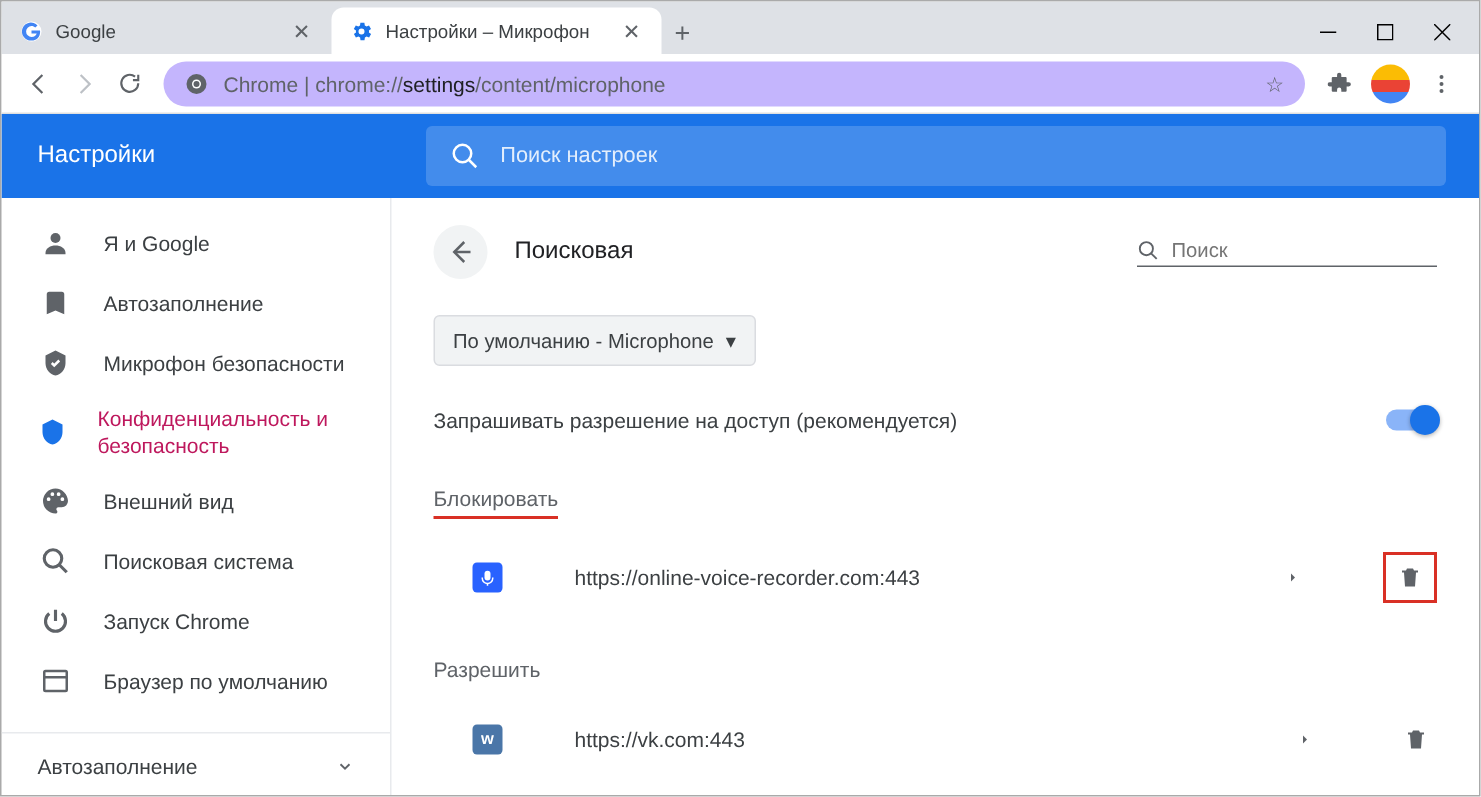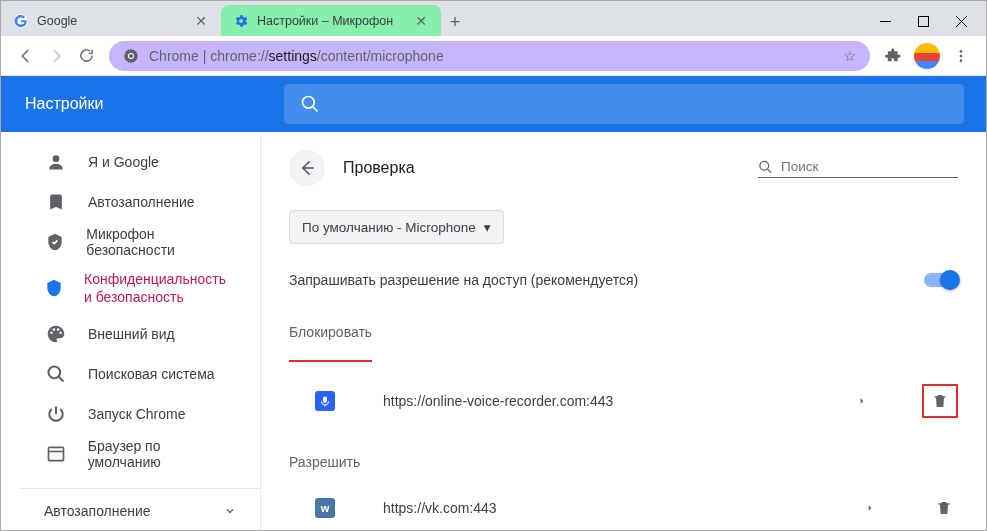--- a/index.html
+++ b/index.html
@@ -2,21 +2,21 @@
 <html><head>
 <meta charset="utf-8">
 <style>
   * { box-sizing: border-box; margin: 0; padding: 0; font-family: 'Segoe UI', Arial, sans-serif; }
   body { width: 987px; height: 531px; background: #fff; border: 1px solid #aaa; overflow: hidden; position: relative; }
 
   
   .titlebar { height: 35px; background: #dee1e6; display: flex; align-items: flex-end; }
   .tab { height: 31px; display: flex; align-items: center; padding: 0 12px; font-size: 12.5px; color: #3c4043; position: relative; margin-top: 4px; }
   .tab.inactive { background: #dee1e6; width: 220px; border-radius: 8px 8px 0 0; }
-  .tab.active { background: #86efac; width: 220px; border-radius: 8px 8px 0 0; }
+  .tab.active { background: #ffffff; width: 220px; border-radius: 8px 8px 0 0; }
   .tab-favicon { width: 16px; height: 16px; margin-right: 8px; display: flex; align-items: center; justify-content: center; }
   .tab-title { flex: 1; overflow: hidden; white-space: nowrap; text-overflow: ellipsis; }
   .tab-close { width: 16px; height: 16px; display: flex; align-items: center; justify-content: center; color: #5f6368; font-size: 14px; cursor: pointer; }
   .newtab { width: 28px; height: 28px; display: flex; align-items: center; justify-content: center; color: #5f6368; font-size: 18px; cursor: pointer; }
   .wincontrols { margin-left: auto; display: flex; align-items: center; height: 30px; padding-right: 6px; }
   .winbtn { width: 38px; height: 28px; display: flex; align-items: center; justify-content: center; color: #000; font-size: 13px; cursor: pointer; }
 
   
   .toolbar { height: 40px; background: #fff; display: flex; align-items: center; padding: 0 10px; border-bottom: 1px solid #e0e0e0; }
   .tbtn { width: 30px; height: 30px; display: flex; align-items: center; justify-content: center; color: #5f6368; cursor: pointer; border-radius: 50%; }
@@ -31,21 +31,21 @@
   
   .settings-hdr { height: 56px; background: #1a73e8; display: flex; align-items: center; color: #fff; }
   .settings-title { width: 260px; padding-left: 24px; font-size: 16px; font-weight: 500; }
   .search-wrap { flex: 1; display: flex; justify-content: center; }
   .search-hdr { width: 680px; height: 40px; background: rgba(255,255,255,0.18); border-radius: 4px; display: flex; align-items: center; padding: 0 16px; }
   .search-hdr input { background: transparent; border: none; outline: none; color: #fff; font-size: 14.5px; flex: 1; margin-left: 14px; }
   .search-hdr input::placeholder { color: rgba(255,255,255,0.85); }
 
   
   .body { display: flex; height: calc(531px - 35px - 40px - 56px); }
-  .sidebar { width: 260px; padding-top: 10px; border-right: 1px solid #e8eaed; overflow: hidden; display: flex; flex-direction: column; padding-left: 19px; }
+  .sidebar { width: 260px; padding-top: 10px; border-right: 1px solid #e8eaed; overflow: hidden; display: flex; flex-direction: column; }
   .sidebar-list { flex: 1; }
   .sidebar-item { display: flex; align-items: center; height: 40px; padding: 0 24px; font-size: 14px; color: #3c4043; cursor: pointer; }
   .sidebar-item.selected { color: #be185d; }
   .sidebar-item.multiline { height: 52px; }
   .sidebar-icon { width: 24px; margin-right: 20px; text-align: center; color: #5f6368; font-size: 18px; display: flex; align-items: center; justify-content: center; }
   .sidebar-item.selected .sidebar-icon { color: #1a73e8; }
   .sidebar-bottom { border-top: 1px solid #e8eaed; height: 44px; display: flex; align-items: center; padding: 0 24px; font-size: 14px; color: #3c4043; cursor: pointer; justify-content: space-between; }
 
   
   .content { flex: 1; padding: 18px 28px; }
@@ -56,21 +56,21 @@
   .mini-search { display: flex; align-items: center; border-bottom: 1px solid #5f6368; padding-bottom: 2px; width: 200px; }
   .mini-search input { border: none; outline: none; font-size: 13.5px; margin-left: 8px; flex: 1; }
 
   .dd { display: inline-flex; align-items: center; background: #f1f3f4; border-radius: 4px; padding: 8px 12px; font-size: 13.5px; color: #3c4043; cursor: pointer; border: 1px solid #dadce0; }
 
   .setting-row { display: flex; align-items: center; justify-content: space-between; margin-top: 28px; font-size: 14px; color: #3c4043; }
   .toggle { width: 34px; height: 14px; background: #8ab4f8; border-radius: 7px; position: relative; }
   .toggle::after { content: ''; position: absolute; right: -2px; top: -3px; width: 20px; height: 20px; background: #1a73e8; border-radius: 50%; box-shadow: 0 1px 3px rgba(0,0,0,0.3); }
 
   .section-label { margin-top: 36px; font-size: 14px; color: #5f6368; display: inline-block; }
-  .underline-red { border-bottom: 2px solid #d93025; padding-bottom: 20px; }
+  .underline-red { border-bottom: 2px solid #d93025; padding-bottom: 4px; }
 
   .site-row { margin-top: 18px; display: flex; align-items: center; padding: 4px 0; }
   .site-row.indent { padding-left: 26px; gap: 28px; }
   .site-icon { width: 20px; height: 20px; margin-right: 20px; border-radius: 3px; display: flex; align-items: center; justify-content: center; font-size: 13px; }
   .site-icon.ovr { background: linear-gradient(#2962ff, #2962ff); }
   .site-icon.vk { background: #4a76a8; color: #fff; font-weight: bold; font-size: 11px; }
   .site-url { flex: 1; font-size: 14px; color: #3c4043; }
   .site-arrow { color: #5f6368; padding: 0 28px; cursor: pointer; }
   .site-trash { color: #5f6368; cursor: pointer; padding: 6px; }
   .trash-highlight { border: 2px solid #d93025; padding: 6px 8px; }
@@ -167,20 +167,21 @@
 </div>
 
 <div class="settings-hdr">
   <div class="settings-title">Настройки</div>
   <div class="search-wrap">
     <div class="search-hdr">
       <svg width="20" height="20" viewBox="0 0 24 24" fill="none" stroke="#fff" stroke-width="2">
           <circle cx="10" cy="10" r="7"></circle>
           <line x1="21" y1="21" x2="15" y2="15"></line>
         </svg>
+      <input placeholder="Поиск настроек" style="">
     </div>
   </div>
 </div>
 
 <div class="body">
 
   <div class="sidebar">
     <div class="sidebar-list">
       <div class="sidebar-item">
         <span class="sidebar-icon">
@@ -264,21 +265,21 @@
 
   <div class="content">
     <div class="content-hdr">
       <div class="content-hdr-left">
         <div class="back-btn">
           <svg width="20" height="20" viewBox="0 0 24 24" fill="none" stroke="#5f6368" stroke-width="2">
               <path d="M15 4l-8 8 8 8"></path>
               <line x1="7" y1="12" x2="20" y2="12"></line>
             </svg>
         </div>
-        <div class="page-title">Проверка</div>
+        <div class="page-title">Поисковая</div>
       </div>
       <div class="mini-search">
         <svg width="16" height="16" viewBox="0 0 24 24" fill="none" stroke="#5f6368" stroke-width="2">
             <circle cx="10" cy="10" r="7"></circle>
             <line x1="21" y1="21" x2="15" y2="15"></line>
           </svg>
         <input placeholder="Поиск" style="">
       </div>
     </div>
 

